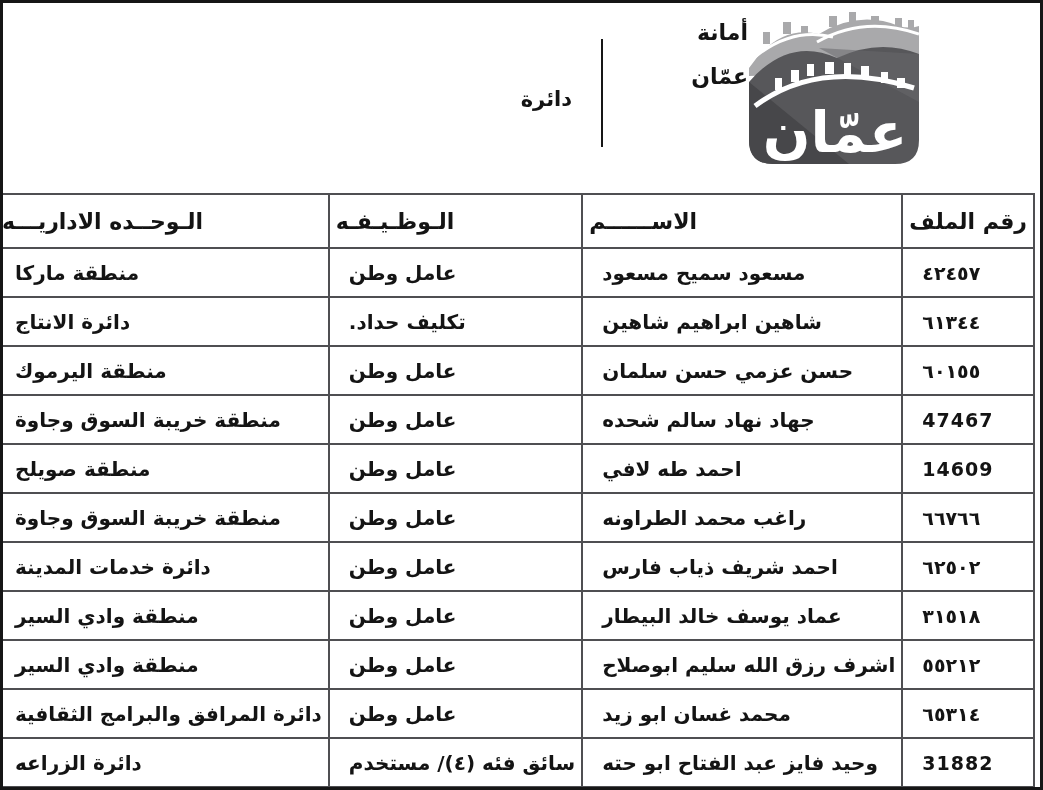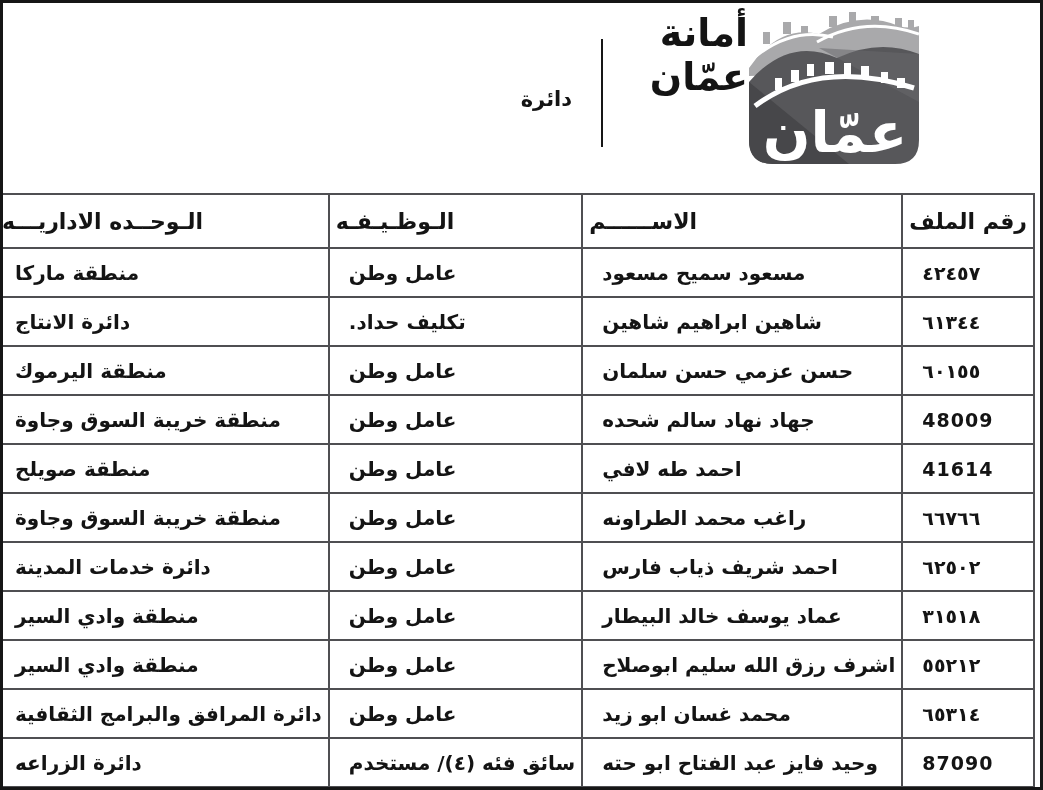--- a/index.html
+++ b/index.html
@@ -11,21 +11,21 @@
     box-sizing:border-box;
     font-family:"DejaVu Sans","Liberation Sans",sans-serif;
     direction:rtl;
     overflow:hidden;
     color:#141414;
   }
   
   .logo-graphic{position:absolute;top:7px;right:121px;width:170px;height:158px;}
   .org-name{
     position:absolute;top:8px;right:292px;
-    text-align:right;font-size:38px;font-weight:bold;line-height:44px;
+    text-align:right;font-size:22px;font-weight:bold;line-height:44px;
     letter-spacing:0;white-space:nowrap;
   }
   .header-divider{position:absolute;top:36px;right:437px;width:2px;height:108px;background:#161616;}
   .dept{
     position:absolute;top:82px;right:468px;
     text-align:right;font-size:21px;font-weight:bold;line-height:28px;white-space:nowrap;
   }
   
   .emp-table{
     position:absolute;top:190px;right:5px;left:4px;
@@ -127,27 +127,27 @@
       <td>تكليف حداد.</td>
       <td>دائرة الانتاج</td>
     </tr>
         <tr>
       <td class="cell-file">٦٠١٥٥</td>
       <td>حسن عزمي حسن سلمان</td>
       <td>عامل وطن</td>
       <td>منطقة اليرموك</td>
     </tr>
         <tr>
-      <td class="cell-file">48009</td>
+      <td class="cell-file">47467</td>
       <td>جهاد نهاد سالم شحده</td>
       <td>عامل وطن</td>
       <td>منطقة خريبة السوق وجاوة</td>
     </tr>
         <tr>
-      <td class="cell-file">41614</td>
+      <td class="cell-file">14609</td>
       <td>احمد طه لافي</td>
       <td>عامل وطن</td>
       <td>منطقة صويلح</td>
     </tr>
         <tr>
       <td class="cell-file">٦٦٧٦٦</td>
       <td>راغب محمد الطراونه</td>
       <td>عامل وطن</td>
       <td>منطقة خريبة السوق وجاوة</td>
     </tr>
@@ -169,21 +169,21 @@
       <td>عامل وطن</td>
       <td>منطقة وادي السير</td>
     </tr>
         <tr>
       <td class="cell-file">٦٥٣١٤</td>
       <td>محمد غسان ابو زيد</td>
       <td>عامل وطن</td>
       <td>دائرة المرافق والبرامج الثقافية</td>
     </tr>
         <tr>
-      <td class="cell-file">87090</td>
+      <td class="cell-file">31882</td>
       <td>وحيد فايز عبد الفتاح ابو حته</td>
       <td>سائق فئه (٤)/ مستخدم</td>
       <td>دائرة الزراعه</td>
     </tr>
       </tbody>
   </table>
 
 </div>
 
 </body></html>

